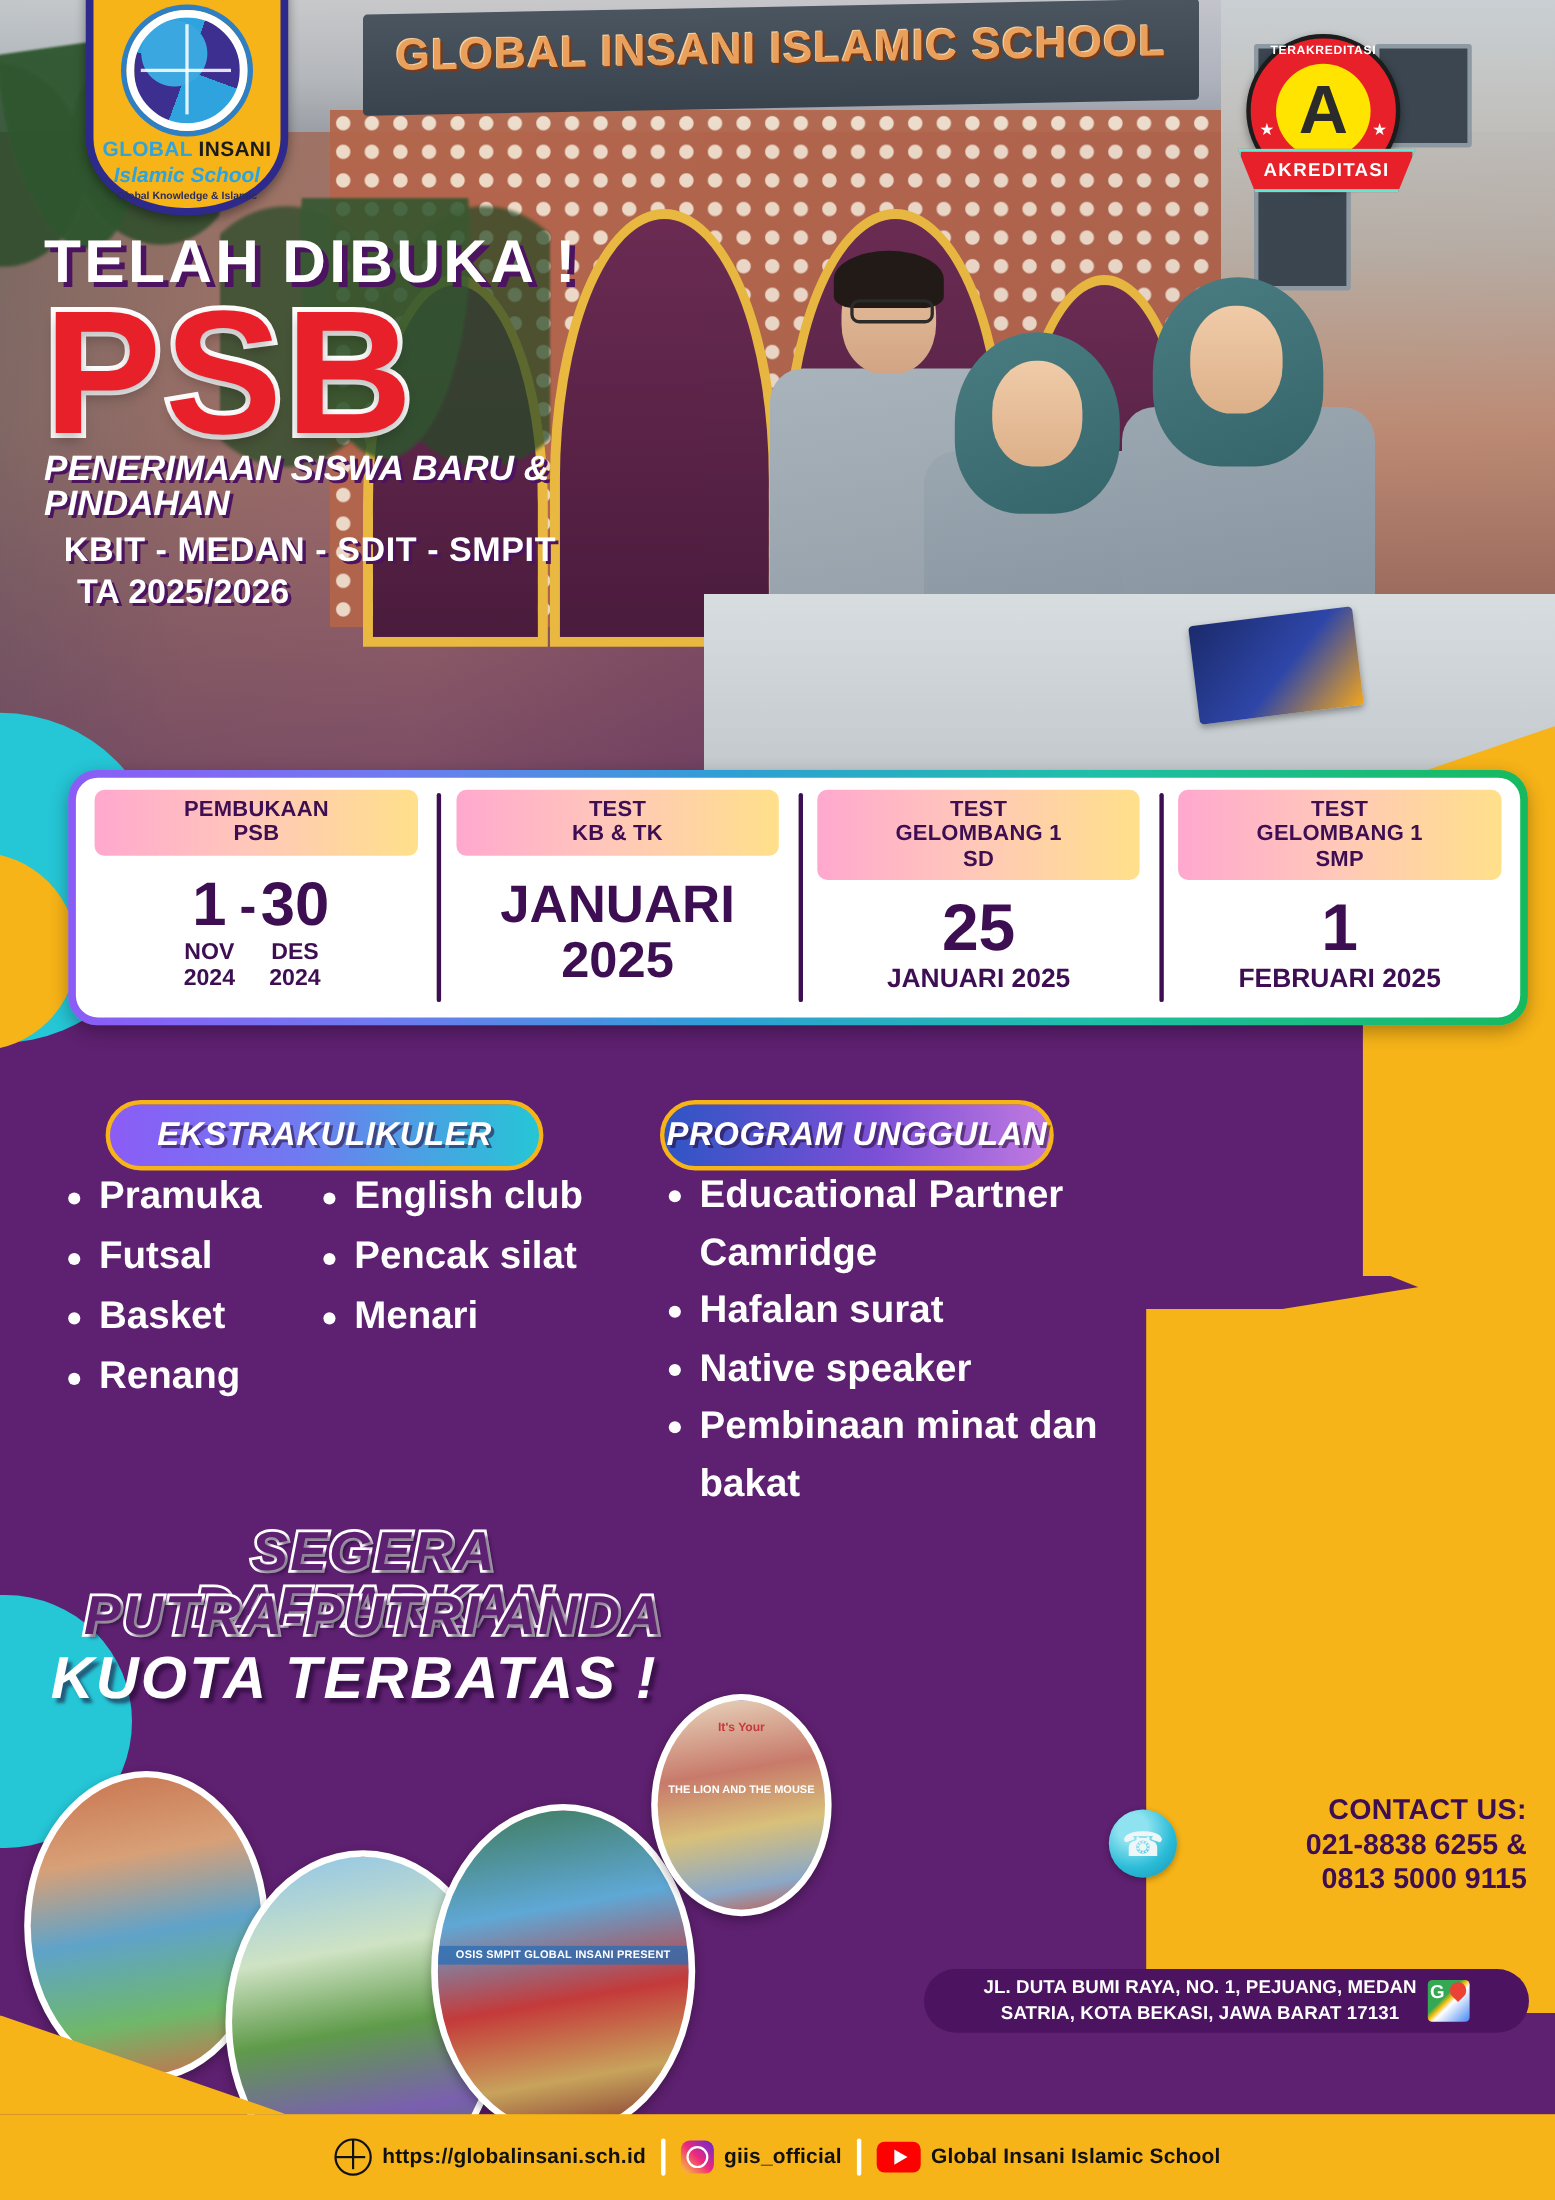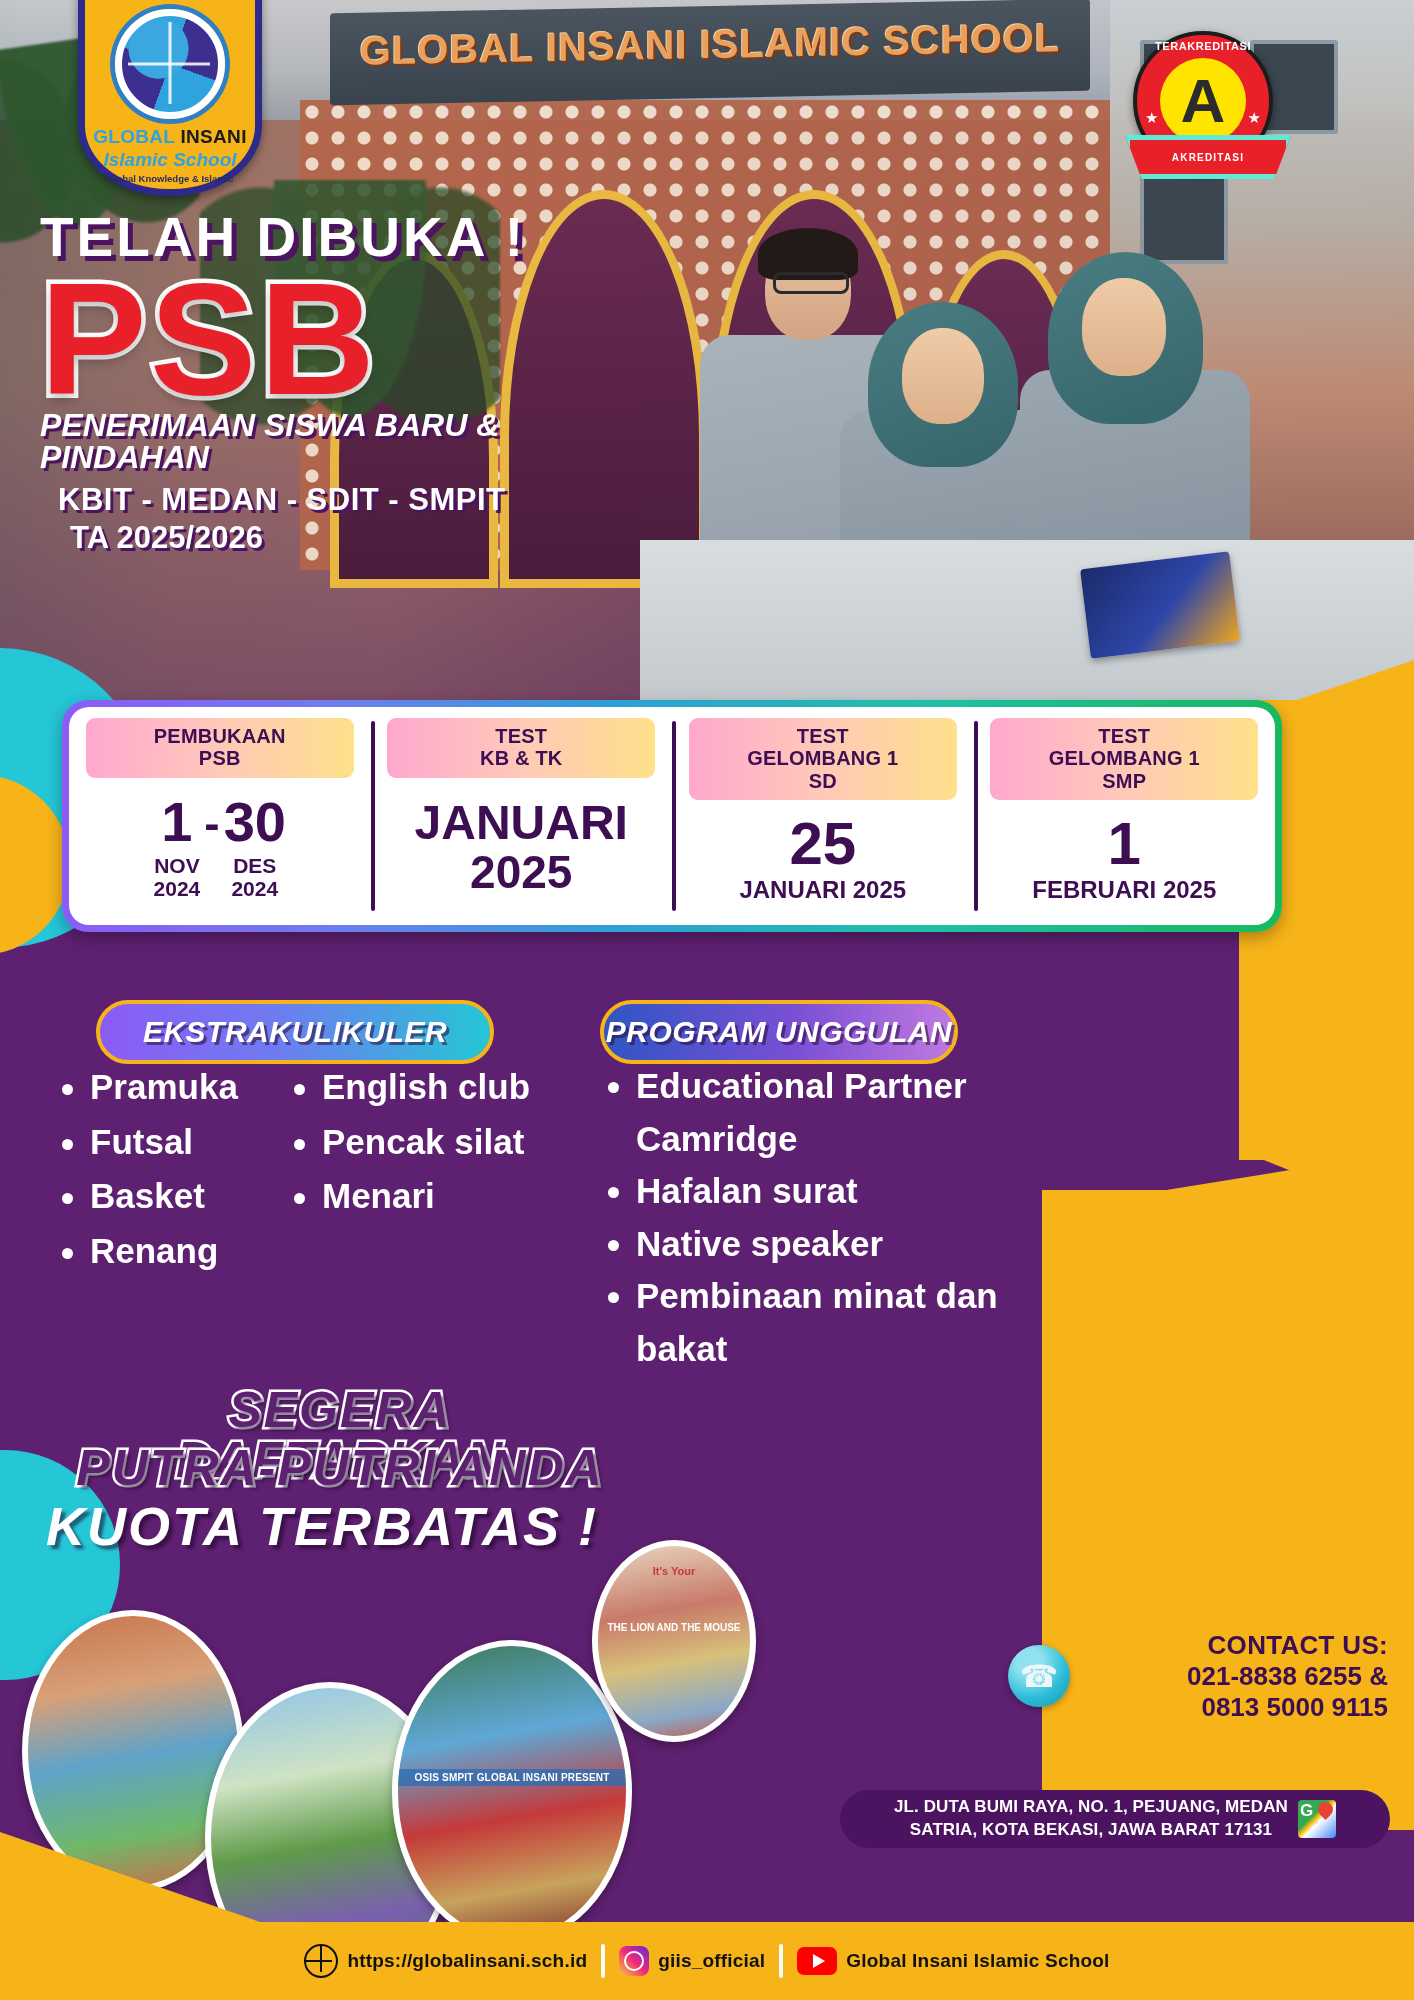--- a/index.html
+++ b/index.html
@@ -125,23 +125,23 @@
     display:flex;align-items:center;justify-content:center;
   }
   .accred-A{font-size:62px;font-weight:bold;color:#2b2b2b;line-height:1;}
   .accred-top{
     position:absolute;left:0;top:9px;width:140px;text-align:center;
     font-size:11px;font-weight:bold;color:#fff;letter-spacing:.6px;
   }
   .accred-star{position:absolute;top:78px;color:#fff;font-size:15px;}
   .accred-ribbon{
     position:absolute;left:-8px;top:104px;width:156px;height:34px;
-    background:#e8202a;border:5px solid #5eead4;
+    background:#e8202a;border:3px solid #5eead4;
     display:flex;align-items:center;justify-content:center;
-    font-size:10px;font-weight:bold;color:#fff;letter-spacing:1.2px;
+    font-size:17px;font-weight:bold;color:#fff;letter-spacing:1.2px;
     clip-path:polygon(0 0,100% 0,90% 100%,10% 100%);
   }
   
   .headline{position:absolute;left:40px;top:205px;z-index:10;}
   .h-telah{
     font-size:55px;font-weight:bold;color:#fff;letter-spacing:3px;
     text-shadow:5px 5px 0 #4c1361;font-family:"Liberation Sans",sans-serif;
   }
   .h-psb{
     font-size:160px;font-weight:bold;color:#e8202a;line-height:.92;
@@ -185,21 +185,21 @@
   .yellow-right-tri{
     position:absolute;right:0;top:660px;width:175px;height:60px;
     background:#f7b418;clip-path:polygon(100% 0,100% 100%,0 100%);z-index:2;
   }
   .yellow-right-tri2{
     position:absolute;right:0;top:1150px;width:175px;height:70px;
     background:#f7b418;clip-path:polygon(0 0,100% 0,100% 100%);z-index:2;
   }
   
   .datecard{
-    position:absolute;left:62px;top:700px;width:1220px;height:232px;z-index:8;
+    position:absolute;left:62px;top:700px;width:1327px;height:232px;z-index:8;
     border-radius:26px;padding:7px;box-sizing:border-box;
     background:linear-gradient(90deg,#8b5cf6 0%,#6f7bf0 22%,#2f9fd6 45%,#1fbfa8 70%,#17b95f 100%);
     box-shadow:0 6px 16px rgba(0,0,0,.3);
   }
   .datecard-inner{
     width:100%;height:100%;background:#fff;border-radius:20px;
     display:flex;align-items:stretch;overflow:hidden;
   }
   .dcell{
     flex:1;position:relative;padding:11px 8px 8px;box-sizing:border-box;

